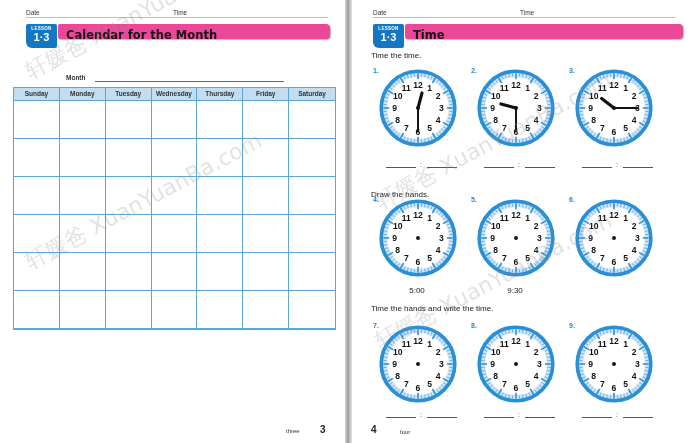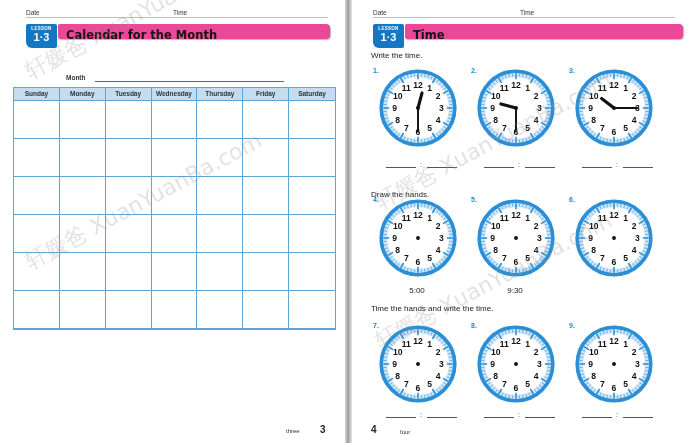--- a/index.html
+++ b/index.html
@@ -139,21 +139,21 @@
   </div>
 
   <div class="lesson-badge" style="left:21px;">
     <span class="lbl">LESSON</span>
     <span class="num">1·3</span>
   </div>
   <div class="title-bar" style="left:53px; width:278px;">
     <span>Time</span>
   </div>
 
-  <span class="instruction" style="top:51px;">Write the time.</span>
+  <span class="instruction" style="top:51px;">Time the time.</span>
   <span class="instruction" style="top:180px;margin-top:10px;">Draw the hands.</span>
   <span class="instruction" style="top:304px;">Time the hands and write the time.</span>
 
   <div id="problems">
       <span class="problem-num" style="left: 21px; top: 67px;">1.</span>
       <div class="clock" style="left: 27px; top: 69px;"><svg viewBox="0 0 100 100" width="78" height="78">
           <circle cx="50" cy="50" r="47" fill="#ffffff" stroke="#2a8fd6" stroke-width="5"></circle>
           <circle cx="50" cy="50" r="42" fill="none" stroke="#cfe4f5" stroke-width="5"></circle>
           <line x1="50" y1="13" x2="50" y2="5.5" stroke="#2a8fd6" stroke-width="2"></line>
           <line x1="54.23340276233996" y1="9.721863237584934" x2="54.65151661541058" y2="5.743775656111836" stroke="#2a8fd6" stroke-width="0.8"></line>

